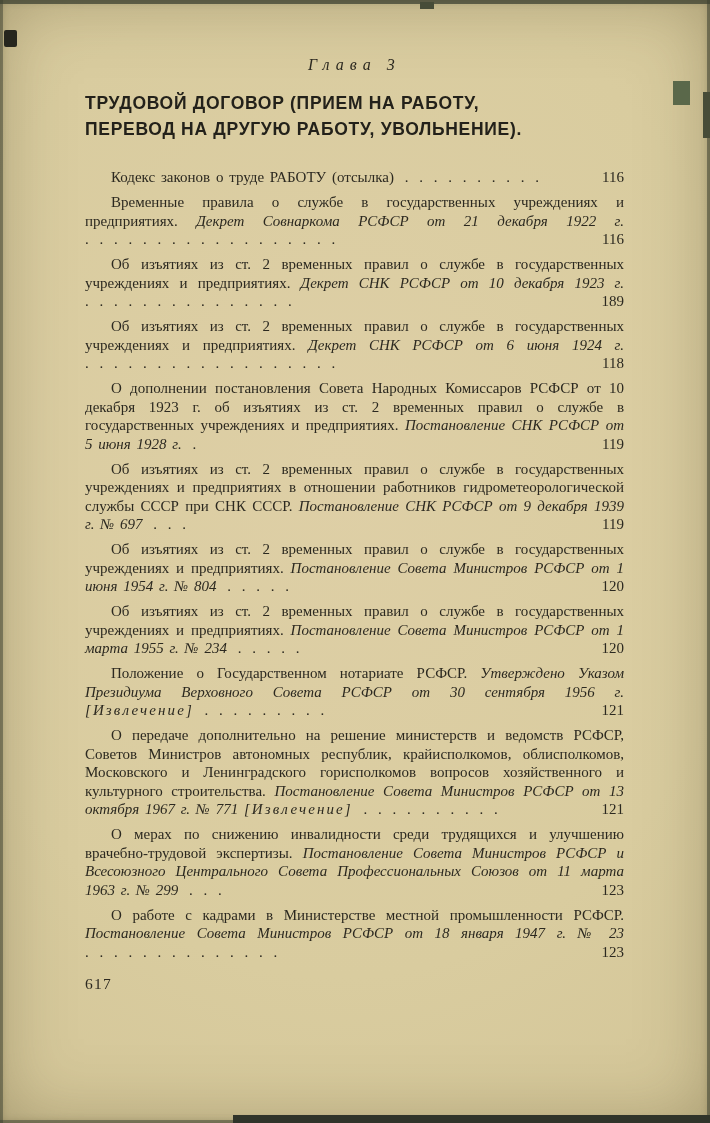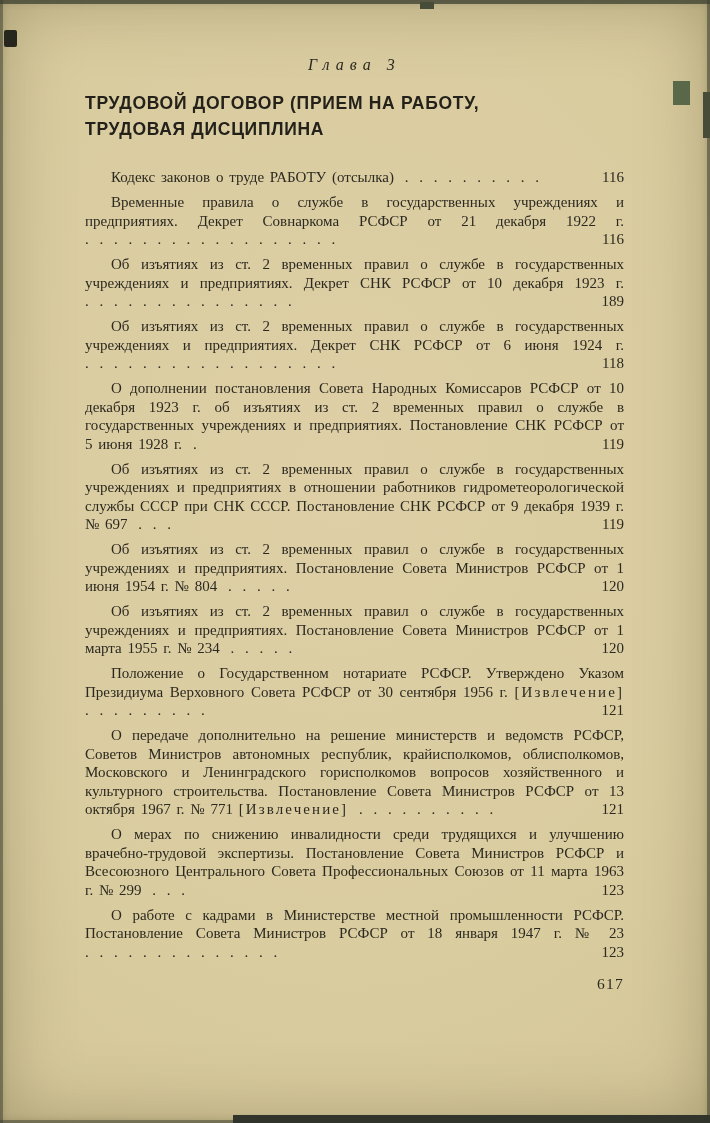--- a/index.html
+++ b/index.html
@@ -46,47 +46,47 @@
   .title .tline { display: block; }
 
   .toc { font-size: 15px; line-height: 18.5px; }
   .entry {
     position: relative;
     text-align: justify;
     text-indent: 26px;
     margin-bottom: 6.5px;
     word-spacing: 2px;
   }
-  .entry .it { }
+  .entry .it { font-style: italic; }
   .entry .spaced { letter-spacing: .14em; }
   .dots { word-spacing: 7px; white-space: nowrap; }
   .pnum { position: absolute; right: 0; bottom: 0; font-style: normal; }
 
-  .folio { text-align: right; font-size: 15.5px; letter-spacing: .08em; margin-top: 14px; }
+  .folio { text-align: left; font-size: 15.5px; letter-spacing: .08em; margin-top: 14px; }
 </style>
 </head>
 <body>
 
 <div class="scan">
   <div class="edge edge-top"></div>
   <div class="edge edge-left"></div>
   <div class="edge edge-right"></div>
   <div class="edge edge-bottom"></div>
   <div class="artifact a1"></div>
   <div class="artifact a2"></div>
   <div class="artifact a3"></div>
   <div class="artifact a4"></div>
   <div class="artifact a5"></div>
 
   <div class="content">
     <div class="chapter">Глава 3</div>
 
     <h1 class="title">
       <span class="tline">ТРУДОВОЙ ДОГОВОР (ПРИЕМ НА РАБОТУ,</span>
-      <span class="tline">ТРУДОВАЯ ДИСЦИПЛИНА</span>
+      <span class="tline">ПЕРЕВОД НА ДРУГУЮ РАБОТУ, УВОЛЬНЕНИЕ).</span>
     </h1>
 
     <div class="toc">
         <div class="entry"><span><span>Кодекс законов о труде РАБОТУ (отсылка)</span><span class="dots"> . . . . . . . . . .</span></span><span class="pnum">116</span></div>
         <div class="entry"><span><span>Временные правила о службе в государственных учреждениях и предприятиях. </span><span class="it">Декрет Совнаркома РСФСР от 21 декабря 1922 г.</span><span class="dots"> . . . . . . . . . . . . . . . . . .</span></span><span class="pnum">116</span></div>
         <div class="entry"><span><span>Об изъятиях из ст. 2 временных правил о службе в государственных учреждениях и предприятиях. </span><span class="it">Декрет СНК РСФСР от 10 декабря 1923 г.</span><span class="dots"> . . . . . . . . . . . . . . .</span></span><span class="pnum">189</span></div>
         <div class="entry"><span><span>Об изъятиях из ст. 2 временных правил о службе в государственных учреждениях и предприятиях. </span><span class="it">Декрет СНК РСФСР от 6 июня 1924 г.</span><span class="dots"> . . . . . . . . . . . . . . . . . .</span></span><span class="pnum">118</span></div>
         <div class="entry"><span><span>О дополнении постановления Совета Народных Комиссаров РСФСР от 10 декабря 1923 г. об изъятиях из ст. 2 временных правил о службе в государственных учреждениях и предприятиях. </span><span class="it">Постановление СНК РСФСР от 5 июня 1928 г.</span><span class="dots"> .</span></span><span class="pnum">119</span></div>
         <div class="entry"><span><span>Об изъятиях из ст. 2 временных правил о службе в государственных учреждениях и предприятиях в отношении работников гидрометеорологической службы СССР при СНК СССР. </span><span class="it">Постановление СНК РСФСР от 9 декабря 1939 г. № 697</span><span class="dots"> . . .</span></span><span class="pnum">119</span></div>
         <div class="entry"><span><span>Об изъятиях из ст. 2 временных правил о службе в государственных учреждениях и предприятиях. </span><span class="it">Постановление Совета Министров РСФСР от 1 июня 1954 г. № 804</span><span class="dots"> . . . . .</span></span><span class="pnum">120</span></div>

